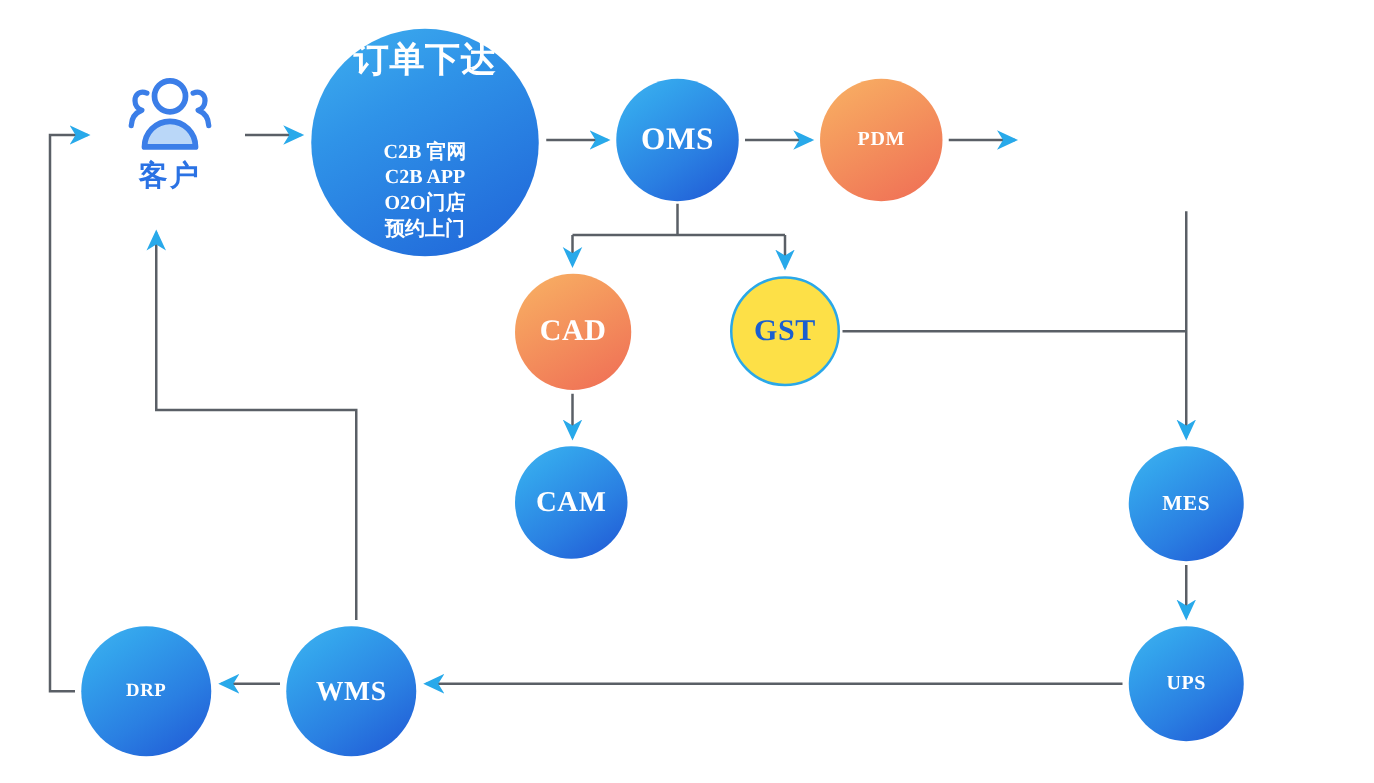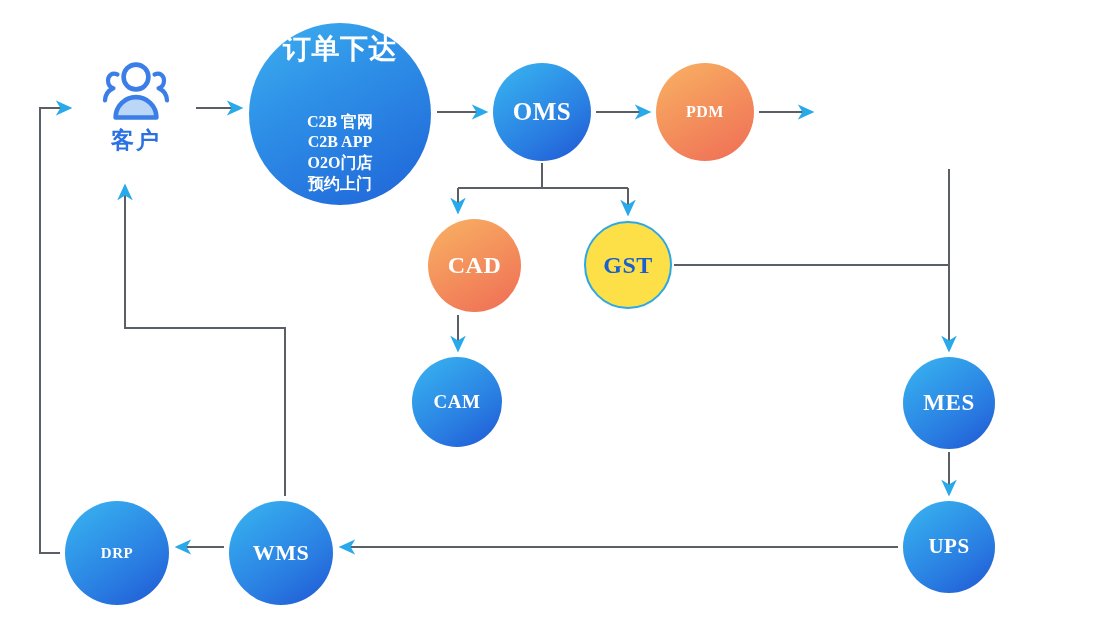--- a/index.html
+++ b/index.html
@@ -59,35 +59,35 @@
   #n-order{left:249px;top:23px;width:182px;height:182px;}
   #n-order .node-title{font-size:28px;margin-bottom:3px;}
   #n-order .node-sub{font-size:16px;}
   #n-oms{left:493px;top:63px;width:98px;height:98px;}
   #n-oms .node-title{font-size:25px;}
   #n-pdm{left:656px;top:63px;width:98px;height:98px;}
   #n-pdm .node-title{font-size:16px;}
   #n-erp{left:818px;top:57px;width:262px;height:110px;}
   #n-erp .node-title{font-size:25px;margin-bottom:1px;}
   #n-erp .node-sub{font-size:14.5px;}
-  #n-cad{left:428px;top:219px;width:93px;height:93px;}
+  #n-cad{left:412px;top:219px;width:93px;height:93px;}
   #n-cad .node-title{font-size:24px;}
   #n-gst{
     left:584px;top:221px;width:88px;height:88px;
     background:#fde047;
     border:2.5px solid #2aa8e8;
     box-shadow:inset 0 0 0 0 #fff;
   }
   #n-gst .node-title{font-size:24px;color:#1a5fd0;}
   #n-cam{left:412px;top:357px;width:90px;height:90px;}
-  #n-cam .node-title{font-size:19px;}
+  #n-cam .node-title{font-size:23px;}
   #n-mes{left:903px;top:357px;width:92px;height:92px;}
-  #n-mes .node-title{font-size:23px;}
+  #n-mes .node-title{font-size:17px;}
   #n-ups{left:903px;top:501px;width:92px;height:92px;}
-  #n-ups .node-title{font-size:21px;}
+  #n-ups .node-title{font-size:16px;}
   #n-wms{left:229px;top:501px;width:104px;height:104px;}
   #n-wms .node-title{font-size:22px;}
   #n-drp{left:65px;top:501px;width:104px;height:104px;}
   #n-drp .node-title{font-size:15px;}
 
   
   #n-customer{
     left:82px;top:52px;width:108px;height:112px;
     color:#1f6ae0;
   }

